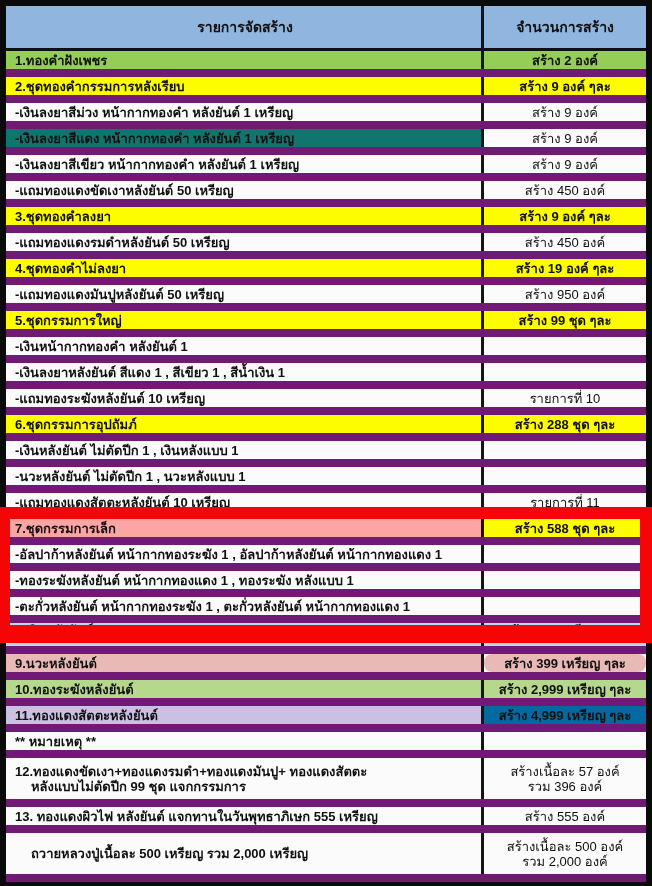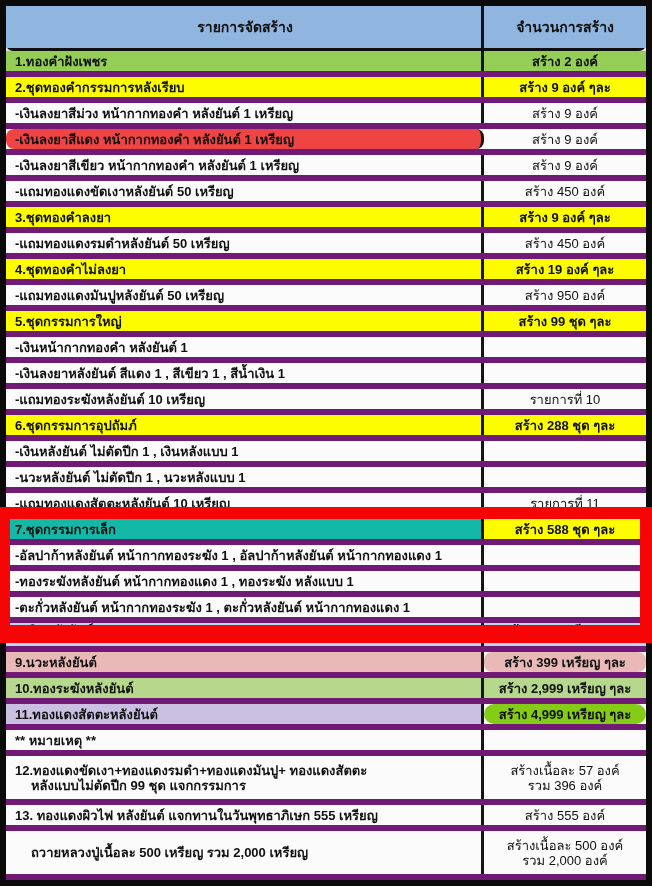--- a/index.html
+++ b/index.html
@@ -9,23 +9,23 @@
     background:#ffffff;
     position:relative;
     overflow:hidden;
   }
   .frame {
     position:absolute; inset:0;
     border:6px solid #0a0a0a;
     background:#eaeaea;
   }
   .tbl { width:100%; height:100%; display:flex; flex-direction:column; }
-  .row { display:flex; flex:0 0 26px; border-bottom:6px solid #701a75; background:#fbfbfb; }
+  .row { display:flex; flex:0 0 26px; border-bottom:8px solid #701a75; background:#fbfbfb; }
   .row.two-line { flex:0 0 49px; }
-  .row.header-row { flex:0 0 45px; border-bottom:3px solid #101010;border-radius:7px; }
+  .row.header-row { flex:0 0 45px; border-bottom:3px solid #101010; }
   .cell { display:flex; flex-direction:column; justify-content:center; }
   .item-cell {
     flex:0 0 478px; border-right:3px solid #141414;
     padding:0 6px 0 9px; align-items:flex-start;
   }
   .qty-cell { flex:1 1 auto; padding:0 4px; align-items:center; text-align:center; }
   .cell .ln { font-size:13px; line-height:15px; color:#101010; white-space:nowrap; }
   .item-cell .ln { font-weight:700; }
   .item-cell .ln2 { padding-left:16px; }
   .qty-cell .ln { font-weight:400; }
@@ -69,21 +69,21 @@
             <span class="ln">สร้าง 9 องค์ ๆละ</span>
           </div>
         </div><div class="row white">
           <div class="cell item-cell" style="background: rgb(251, 251, 251);">
             <span class="ln">-เงินลงยาสีม่วง หน้ากากทองคำ หลังยันต์ 1 เหรียญ</span>
           </div>
           <div class="cell qty-cell" style="background: rgb(251, 251, 251);">
             <span class="ln">สร้าง 9 องค์</span>
           </div>
         </div><div class="row white">
-          <div class="cell item-cell" style="background: #ef4444; border-radius: 8px;">
+          <div class="cell item-cell" style="background: #0f766e;">
             <span class="ln">-เงินลงยาสีแดง หน้ากากทองคำ หลังยันต์ 1 เหรียญ</span>
           </div>
           <div class="cell qty-cell" style="background: rgb(251, 251, 251);">
             <span class="ln">สร้าง 9 องค์</span>
           </div>
         </div><div class="row white">
           <div class="cell item-cell" style="background: rgb(251, 251, 251);">
             <span class="ln">-เงินลงยาสีเขียว หน้ากากทองคำ หลังยันต์ 1 เหรียญ</span>
           </div>
           <div class="cell qty-cell" style="background: rgb(251, 251, 251);">
@@ -174,21 +174,21 @@
             <span class="ln"></span>
           </div>
         </div><div class="row white">
           <div class="cell item-cell" style="background: rgb(251, 251, 251);">
             <span class="ln">-แถมทองแดงสัตตะหลังยันต์ 10 เหรียญ</span>
           </div>
           <div class="cell qty-cell" style="background: rgb(251, 251, 251);">
             <span class="ln">รายการที่ 11</span>
           </div>
         </div><div class="row yellow colored">
-          <div class="cell item-cell" style="background: #14b8a6;">
+          <div class="cell item-cell" style="background: #fca5a5;">
             <span class="ln">7.ชุดกรรมการเล็ก</span>
           </div>
           <div class="cell qty-cell" style="background: rgb(253, 253, 0);">
             <span class="ln">สร้าง 588 ชุด ๆละ</span>
           </div>
         </div><div class="row white">
           <div class="cell item-cell" style="background: rgb(251, 251, 251);">
             <span class="ln">-อัลปาก้าหลังยันต์ หน้ากากทองระฆัง 1 , อัลปาก้าหลังยันต์ หน้ากากทองแดง 1</span>
           </div>
           <div class="cell qty-cell" style="background: rgb(251, 251, 251);">
@@ -226,21 +226,21 @@
           <div class="cell item-cell" style="background: rgb(182, 216, 140);">
             <span class="ln">10.ทองระฆังหลังยันต์</span>
           </div>
           <div class="cell qty-cell" style="background: rgb(182, 216, 140);">
             <span class="ln">สร้าง 2,999 เหรียญ ๆละ</span>
           </div>
         </div><div class="row purple colored">
           <div class="cell item-cell" style="background: rgb(201, 192, 226);">
             <span class="ln">11.ทองแดงสัตตะหลังยันต์</span>
           </div>
-          <div class="cell qty-cell" style="background: #84cc16; border-radius: 11px;">
+          <div class="cell qty-cell" style="background: #0369a1;">
             <span class="ln">สร้าง 4,999 เหรียญ ๆละ</span>
           </div>
         </div><div class="row white">
           <div class="cell item-cell" style="background: rgb(251, 251, 251);">
             <span class="ln">** หมายเหตุ **</span>
           </div>
           <div class="cell qty-cell" style="background: rgb(251, 251, 251);">
             <span class="ln"></span>
           </div>
         </div><div class="row white two-line">

